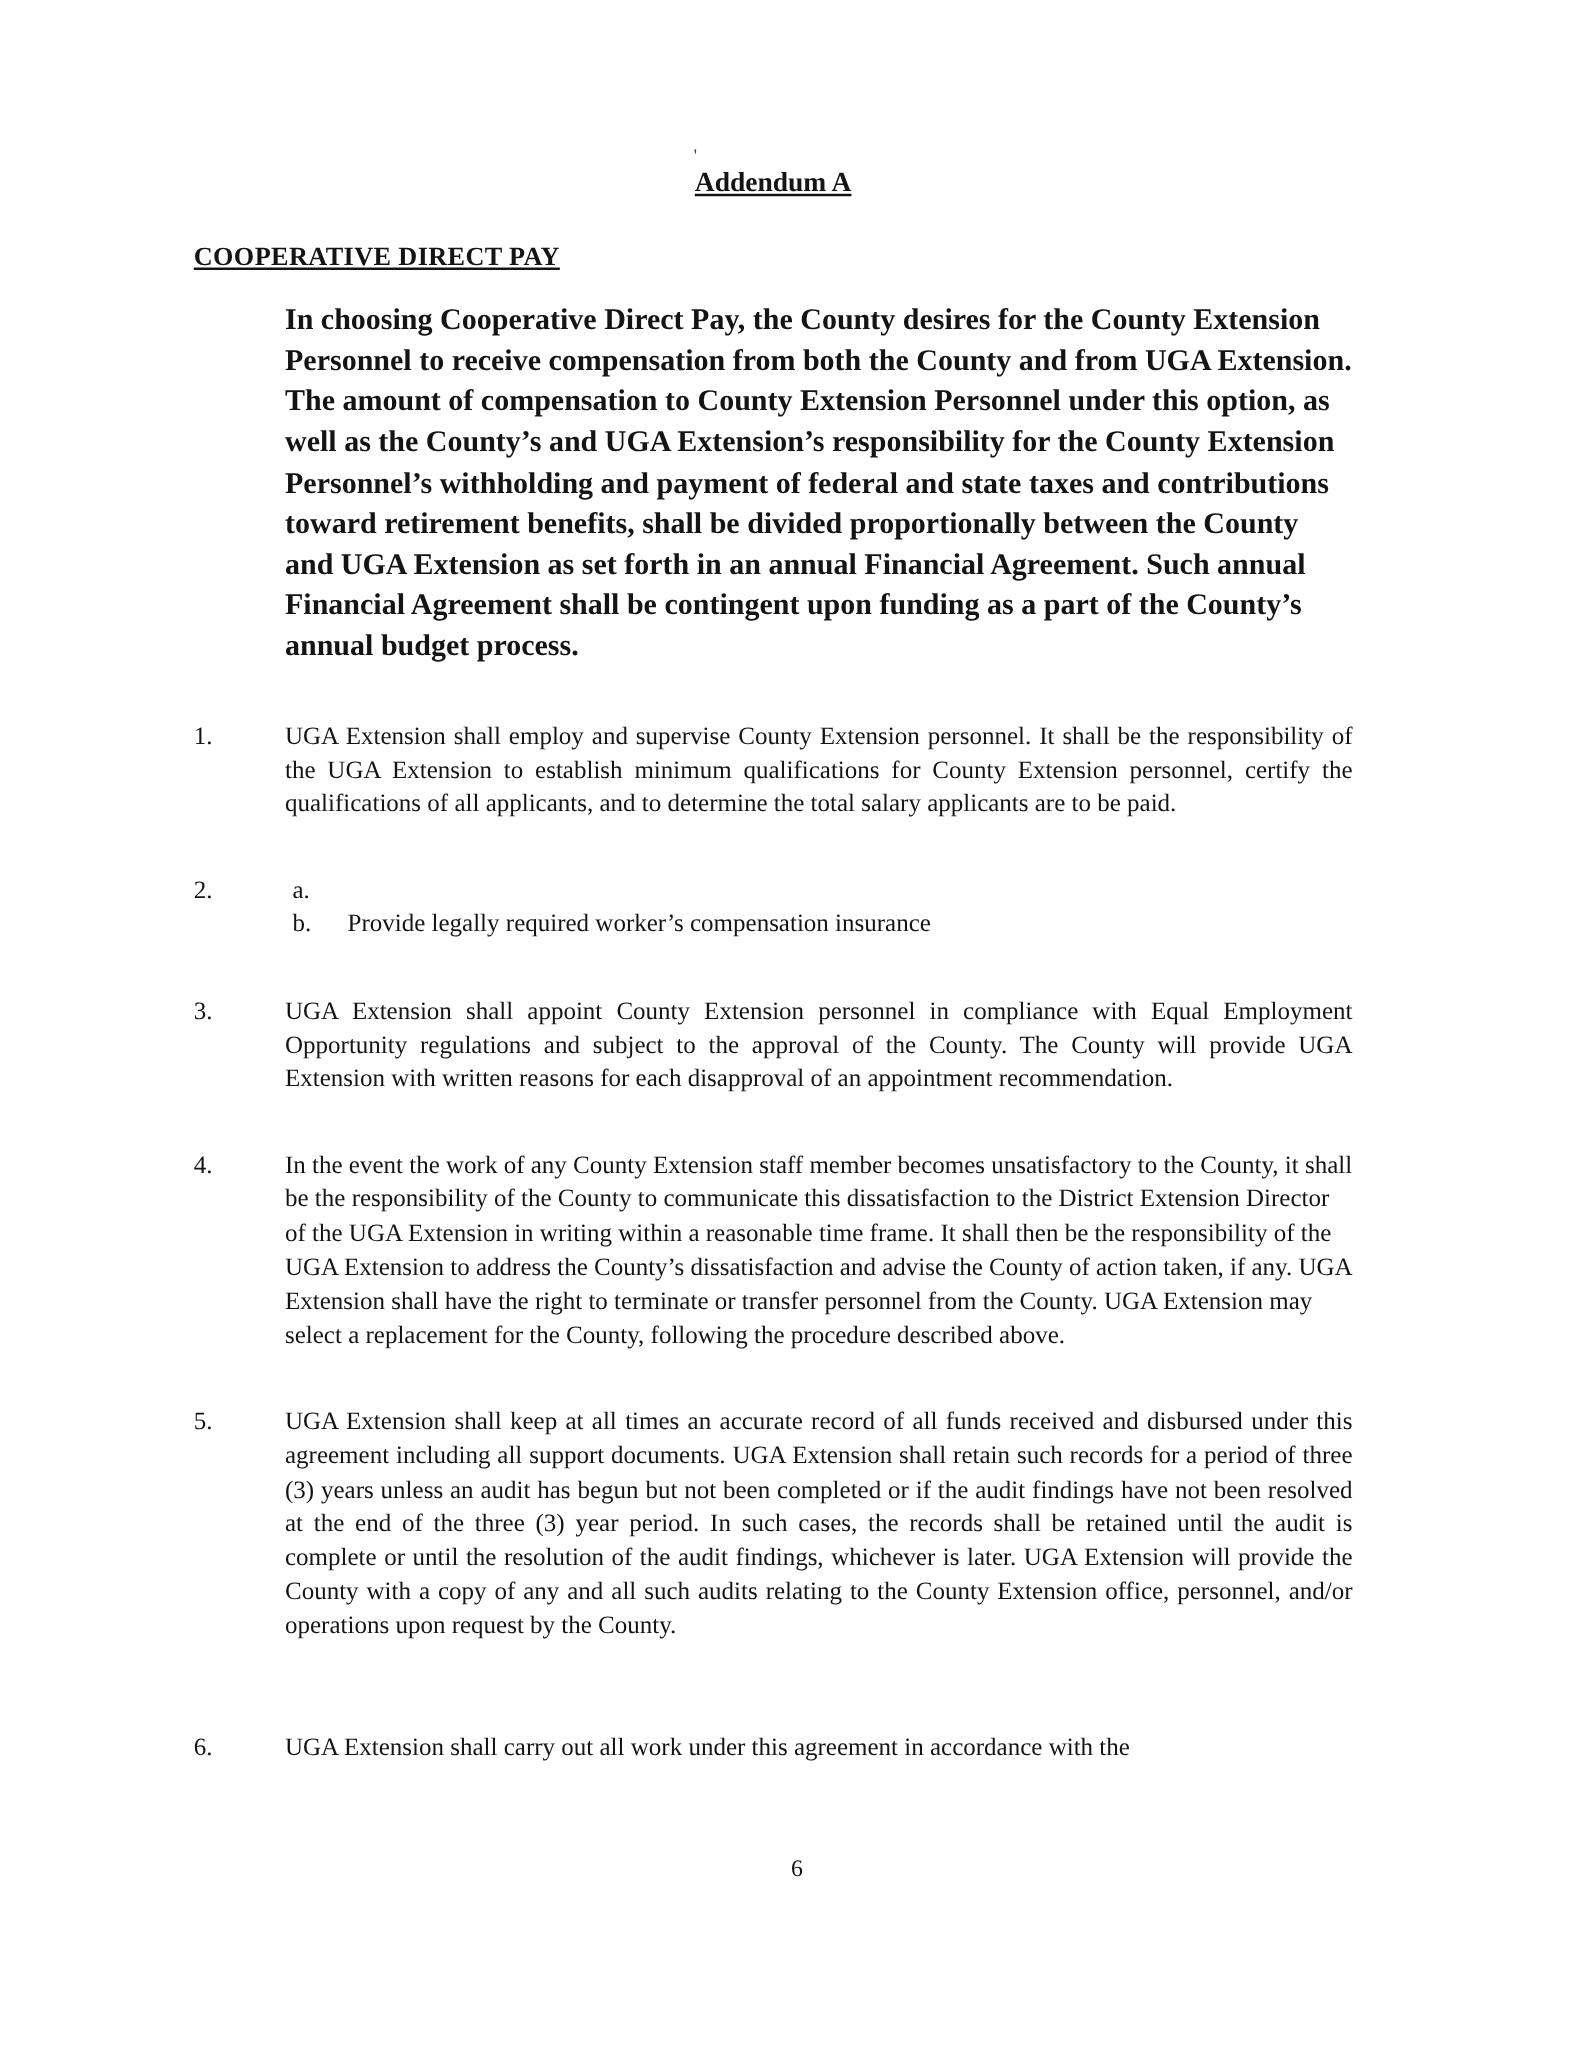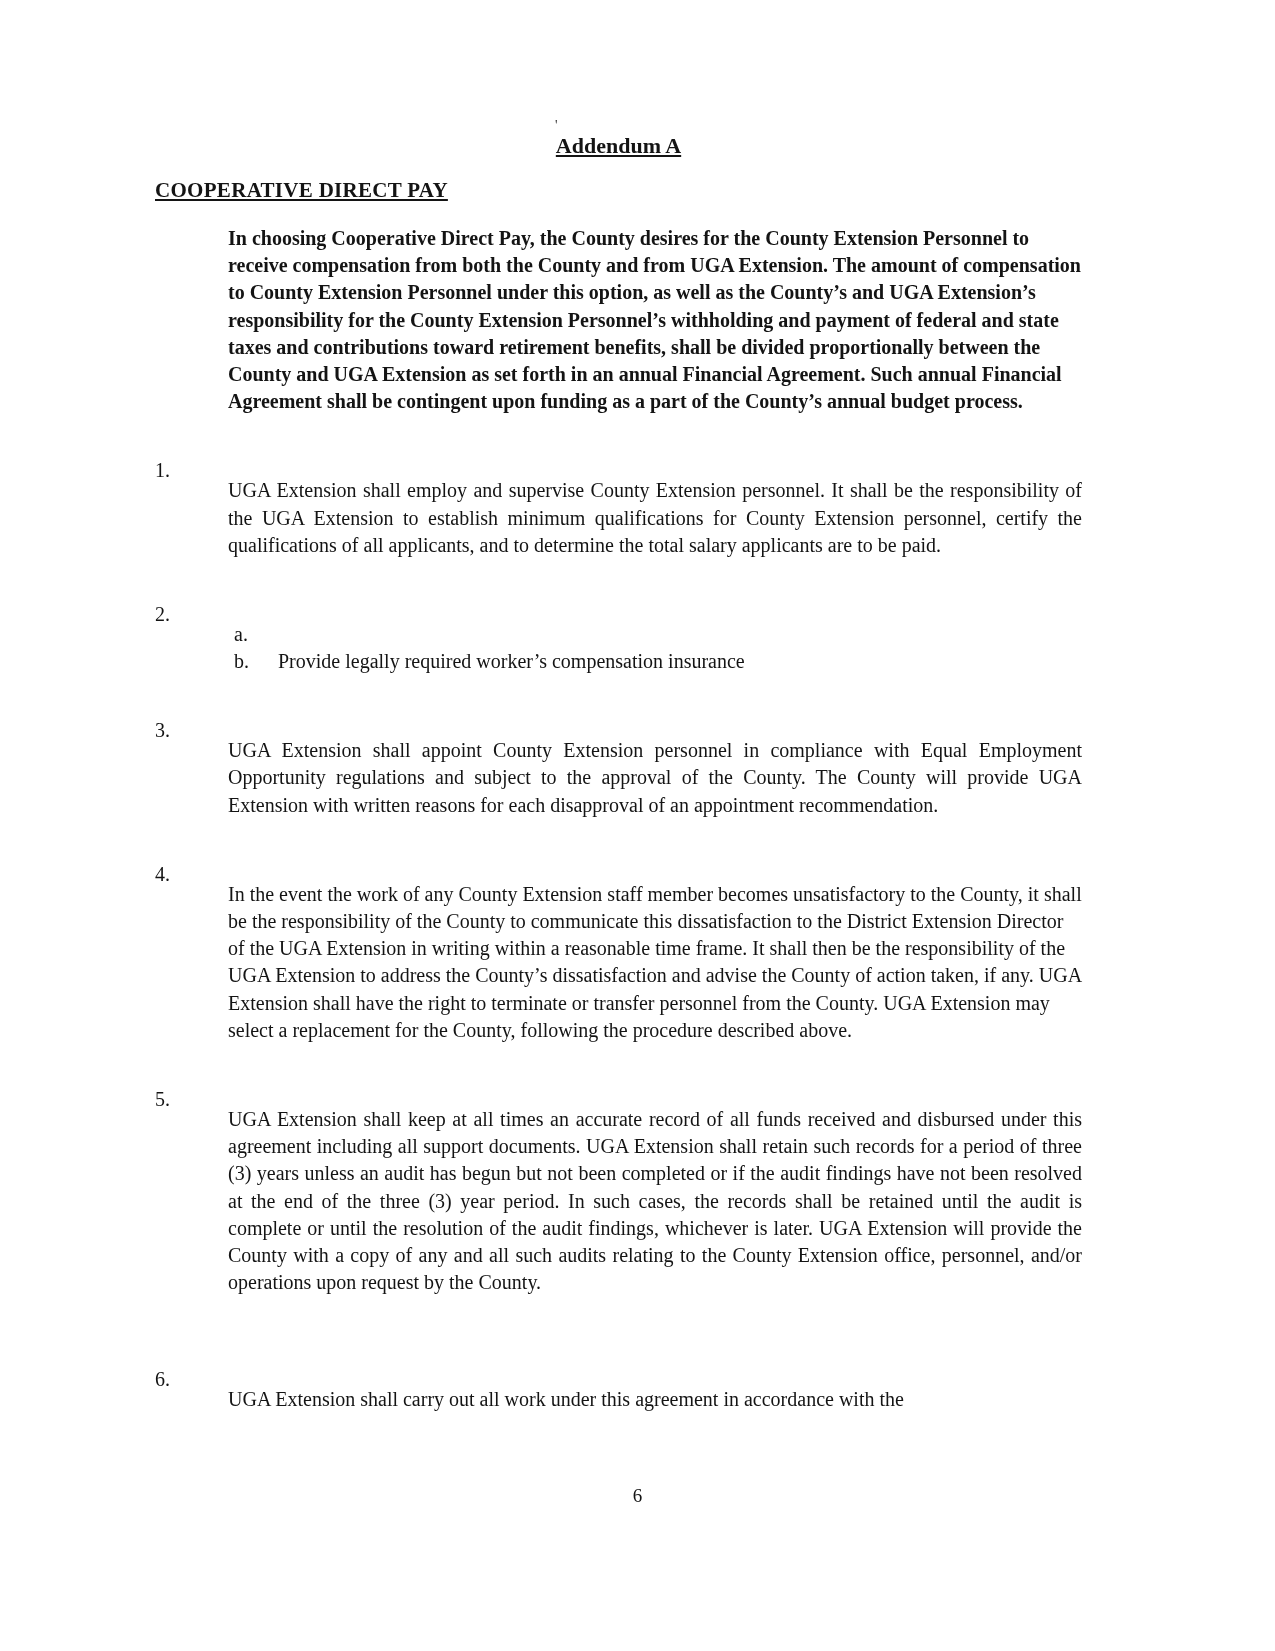--- a/index.html
+++ b/index.html
@@ -29,32 +29,32 @@
     top: 118px;
     left: 555px;
     font-size: 14px;
     color: #333;
   }
   .doc-title {
     text-align: center;
     font-size: 22px;
     font-weight: bold;
     text-decoration: underline;
-    margin: 0 0 19px 0;
+    margin: 0 0 34px 0;
   }
   .section-heading {
     font-size: 21px;
     font-weight: bold;
     text-decoration: underline;
     letter-spacing: 0.3px;
     margin: 0 0 22px 0;
   }
   .intro {
     font-weight: bold;
-    font-size: 20px;
+    font-size: 24px;
     line-height: 1.36;
     margin: 0 0 0 73px;
   }
   .list {
     margin: 0;
   }
   .item {
     display: flex;
     margin-top: 42px;
     font-size: 20px;
@@ -62,21 +62,20 @@
   }
   .item.extra-gap {
     margin-top: 70px;
   }
   .num {
     width: 73px;
     flex-shrink: 0;
   }
   .item-body {
     flex: 1;
-    margin-top: 20px;
   }
   .item-body p {
     margin: 0;
   }
   .justify {
     text-align: justify;
   }
   .subitem {
     display: flex;
     margin-left: 6px;

